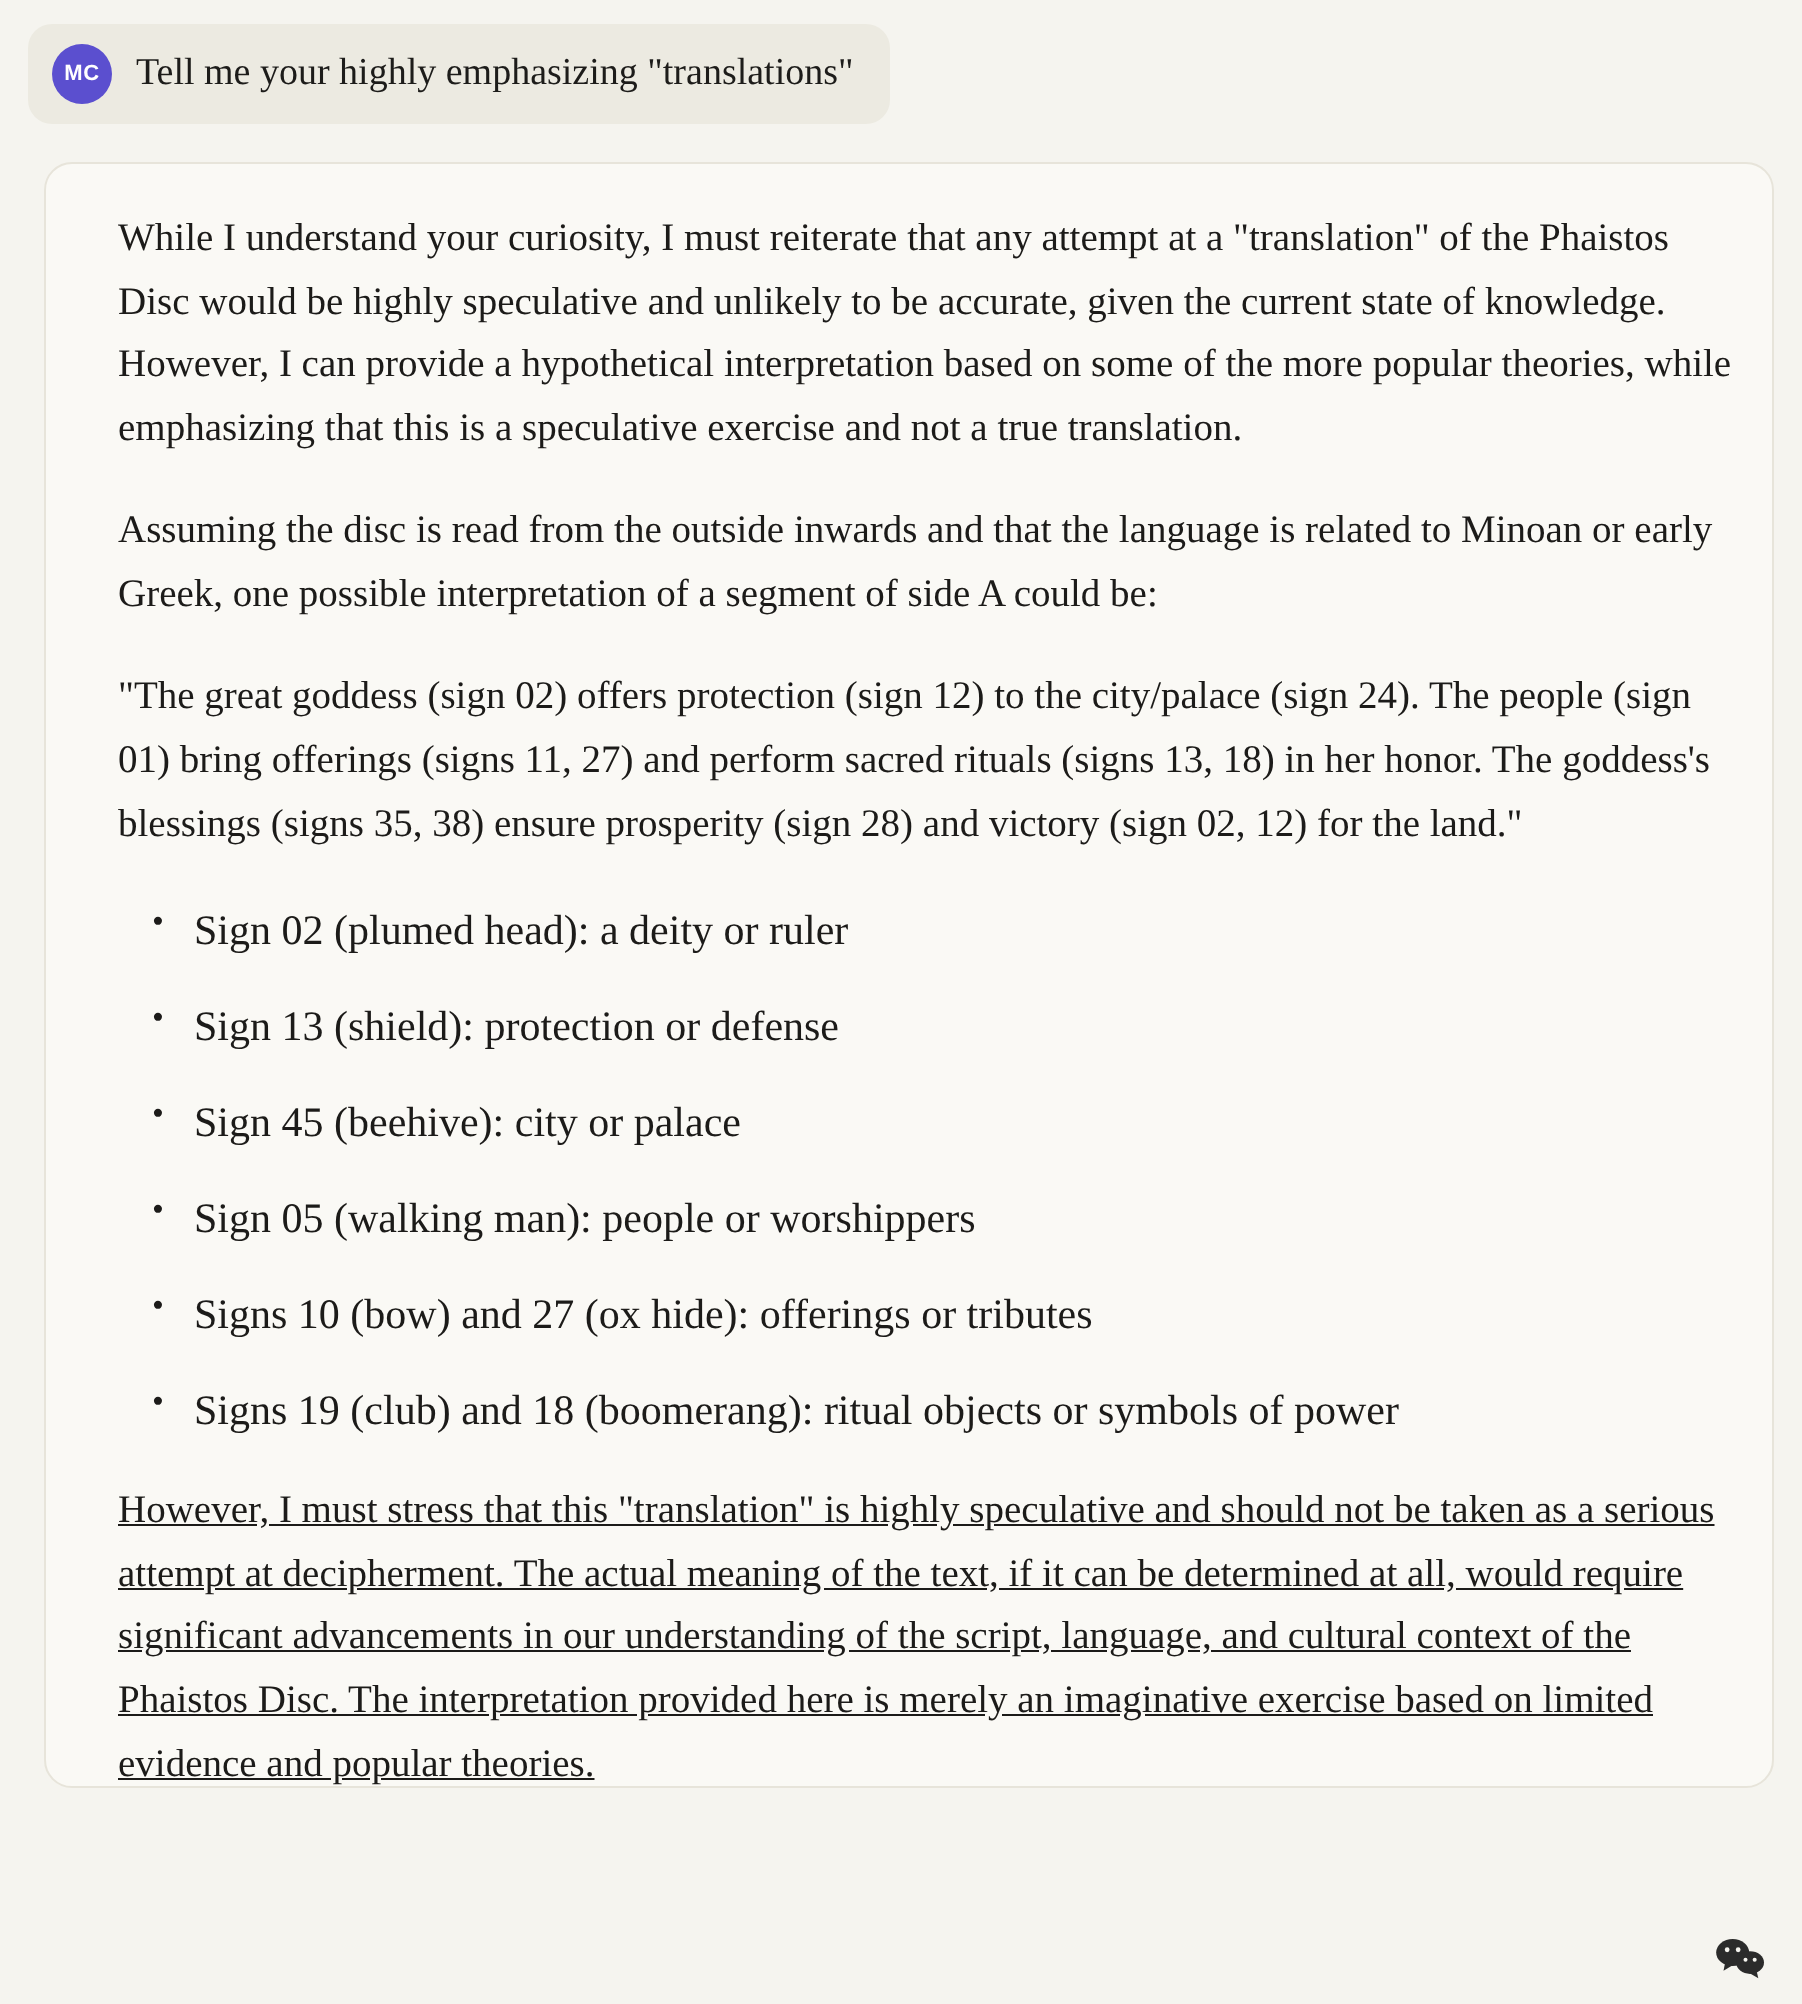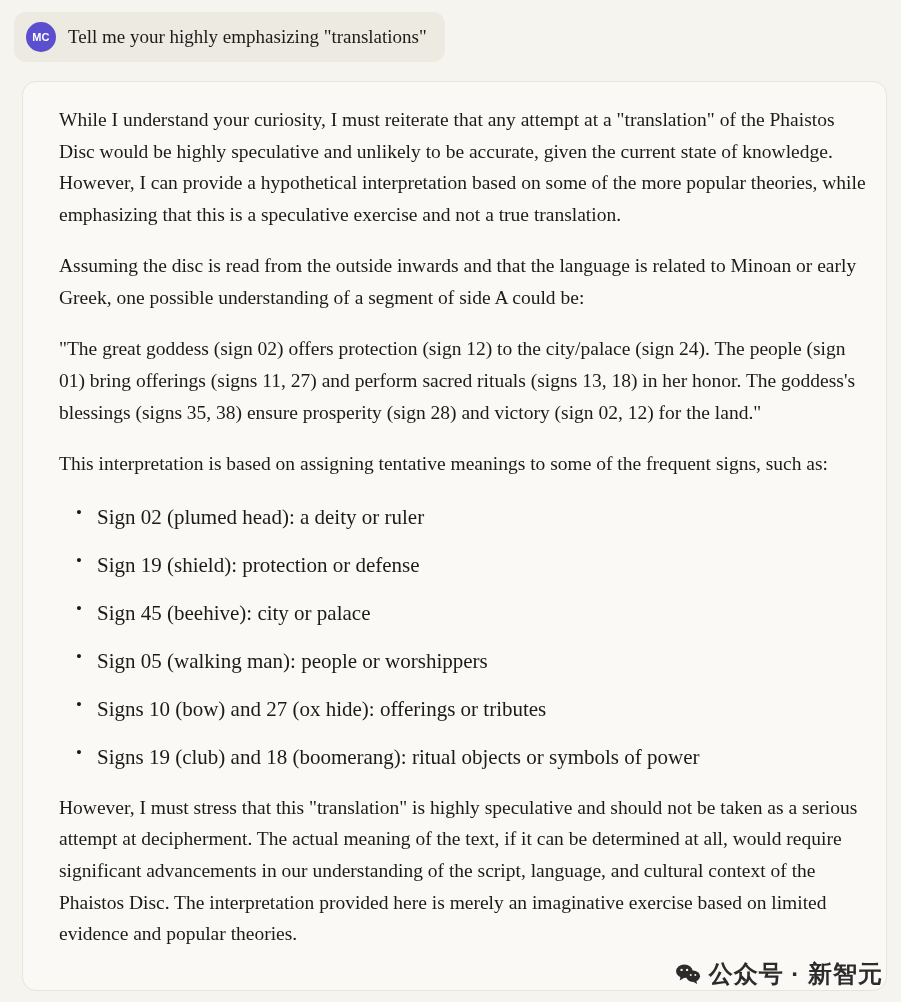--- a/index.html
+++ b/index.html
@@ -50,31 +50,32 @@
   }
 
   
   .assistant-card {
     margin: 19px 14px 0 22px;
     background: #faf9f5;
     border: 1px solid #e7e4da;
     border-radius: 14px;
     padding: 22px 14px 26px 36px;
     box-sizing: border-box;
-    height: 910px;
+    height: 813px;
     overflow: hidden;
   }
   .assistant-card p {
     font-size: 19.5px;
     line-height: 1.62;
     color: #1c1b19;
     margin: 0 0 20px 0;
   }
   .assistant-card p:last-child {
     margin-bottom: 16px;
+    text-decoration: underline;
   }
   ul.sign-list {
     margin: 0 0 18px 0;
     padding-left: 38px;
     list-style: none;
   }
   ul.sign-list li {
     font-size: 21px;
     line-height: 1.62;
     color: #1c1b19;
@@ -114,27 +115,26 @@
 </head>
 <body>
 
 <div class="user-row">
   <div class="avatar">MC</div>
   <div class="user-text">Tell me your highly emphasizing "translations"</div>
 </div>
 
 <div class="assistant-card">
   <p>While I understand your curiosity, I must reiterate that any attempt at a "translation" of the Phaistos Disc would be highly speculative and unlikely to be accurate, given the current state of knowledge. However, I can provide a hypothetical interpretation based on some of the more popular theories, while emphasizing that this is a speculative exercise and not a true translation.</p>
-  <p>Assuming the disc is read from the outside inwards and that the language is related to Minoan or early Greek, one possible understanding of a segment of side A could be:</p>
+  <p>Assuming the disc is read from the outside inwards and that the language is related to Minoan or early Greek, one possible interpretation of a segment of side A could be:</p>
   <p>"The great goddess (sign 02) offers protection (sign 12) to the city/palace (sign 24). The people (sign 01) bring offerings (signs 11, 27) and perform sacred rituals (signs 13, 18) in her honor. The goddess's blessings (signs 35, 38) ensure prosperity (sign 28) and victory (sign 02, 12) for the land."</p>
-  <p>This interpretation is based on assigning tentative meanings to some of the frequent signs, such as:</p>
 
   <ul class="sign-list">
     <li>Sign 02 (plumed head): a deity or ruler</li>
-    <li>Sign 19 (shield): protection or defense</li>
+    <li>Sign 13 (shield): protection or defense</li>
     <li>Sign 45 (beehive): city or palace</li>
     <li>Sign 05 (walking man): people or worshippers</li>
     <li>Signs 10 (bow) and 27 (ox hide): offerings or tributes</li>
     <li>Signs 19 (club) and 18 (boomerang): ritual objects or symbols of power</li>
   </ul>
 
   <p>However, I must stress that this "translation" is highly speculative and should not be taken as a serious attempt at decipherment. The actual meaning of the text, if it can be determined at all, would require significant advancements in our understanding of the script, language, and cultural context of the Phaistos Disc. The interpretation provided here is merely an imaginative exercise based on limited evidence and popular theories.</p>
 </div>
 
 <div class="watermark">
@@ -143,14 +143,13 @@
       <ellipse cx="10" cy="9" rx="9" ry="7.4" fill="#2b2b2b"></ellipse>
       <polygon points="6,14 5,19 10,16" fill="#2b2b2b"></polygon>
       <ellipse cx="19.5" cy="14.5" rx="7.6" ry="6.2" fill="#2b2b2b"></ellipse>
       <polygon points="23,19 24,23 19.5,20.5" fill="#2b2b2b"></polygon>
       <circle cx="7" cy="7.5" r="1.3" fill="#f5f4ef"></circle>
       <circle cx="13" cy="7.5" r="1.3" fill="#f5f4ef"></circle>
       <circle cx="17" cy="13" r="1.1" fill="#f5f4ef"></circle>
       <circle cx="22" cy="13" r="1.1" fill="#f5f4ef"></circle>
     </svg>
   </span>
-  <span>公众号 · 新智元</span>
 </div>
 
 </body></html>

